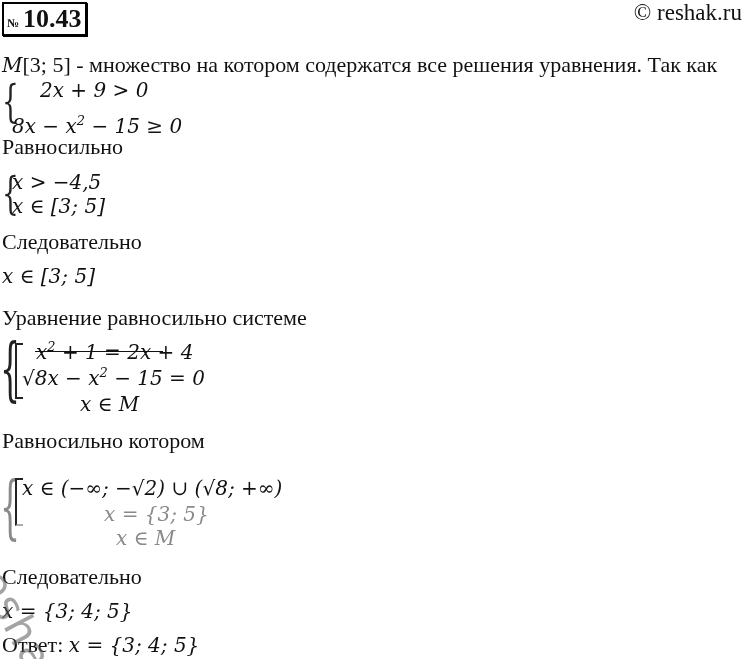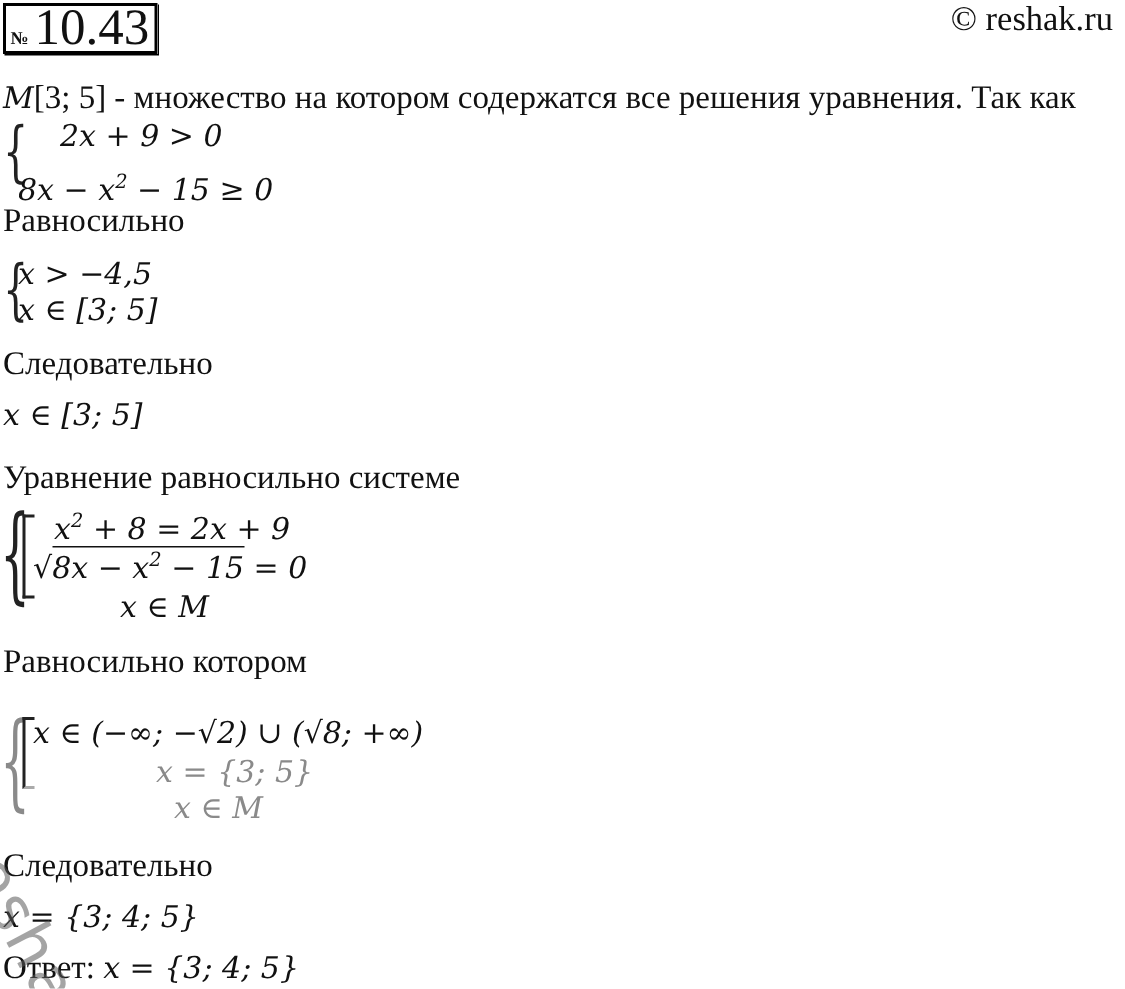--- a/index.html
+++ b/index.html
@@ -4,26 +4,26 @@
 <style>
   html, body { margin:0; padding:0; background:#ffffff; }
   body { width:750px; height:659px; position:relative; overflow:hidden;
          font-family:"Liberation Serif","DejaVu Serif",serif; color:#111; }
   .abs { position:absolute; white-space:nowrap; }
   .txt { font-size:22px; line-height:26px; }
   .math { font-family:"DejaVu Serif","Liberation Serif",serif; font-size:20px; line-height:24px; }
   .it { font-style:italic; }
   .probno { left:2px; top:2px; border:2px solid #000; padding:0 3px; height:30px; line-height:30px; box-shadow:1px 1px 0 #000; }
   .probno .sign { font-size:12px; font-weight:bold; vertical-align:middle; }
-  .probno .num { font-size:34px; font-weight:normal; }
+  .probno .num { font-size:26px; font-weight:bold; }
   .copyright { right:8px; top:0px; font-size:23px; }
   .brace { font-family:"DejaVu Serif",serif; font-weight:100; color:#222; }
   .faded { color:#8a8a8a; }
   sup { font-size:13px; line-height:0; }
-  .sqrt { border-top:1.5px solid #111; padding-top:1px; }
+  .sqrt { border-top:1.5px solid #111; padding-top:14px; }
   .watermark { left:4px; top:545px; font-family:"DejaVu Sans",sans-serif; font-size:42px;
                color:rgba(90,90,90,0.55); transform:rotate(62deg); transform-origin:left top; letter-spacing:2px; }
 </style>
 </head>
 <body>
 
 <div class="abs probno">
   <span class="sign">№</span>
   <span class="num">10.43</span>
 </div>
@@ -46,21 +46,21 @@
 <div class="abs math it" style="left:12px; top:194px;">x ∈ [3; 5]</div>
 
 <div class="abs txt" style="left:2px; top:229px;">Следовательно</div>
 <div class="abs math it" style="left:2px; top:264px;">x ∈ [3; 5]</div>
 
 <div class="abs txt" style="left:2px; top:305px;">Уравнение равносильно системе</div>
 
 <div class="abs brace" style="left:0px; top:334px; font-size:70px; line-height:70px; transform:scaleX(0.45); transform-origin:left;">{</div>
 <div class="abs" style="left:15px; top:343px; width:6px; height:52px; border:2px solid #222; border-right:none;"></div>
 <div class="abs math it" style="left:36px; top:340px;">
-  <span>x</span><sup>2</sup><span> + 8 = 2x + 9</span>
+  <span>x</span><sup>2</sup><span> + 1 = 2x + 4</span>
 </div>
 <div class="abs math it" style="left:22px; top:366px;">
   <span style="font-style:normal">√</span><span class="sqrt"><span>8x − x</span><sup>2</sup><span> − 15</span></span><span> = 0</span>
 </div>
 <div class="abs math it" style="left:80px; top:392px;">x ∈ M</div>
 
 <div class="abs txt" style="left:2px; top:428px;">Равносильно котором</div>
 
 <div class="abs brace faded" style="left:0px; top:472px; font-size:70px; line-height:70px; transform:scaleX(0.45); transform-origin:left;">{</div>
 <div class="abs" style="left:15px; top:478px; width:6px; height:44px; border:2px solid #222; border-right:none; border-bottom-color:#aaa;"></div>

